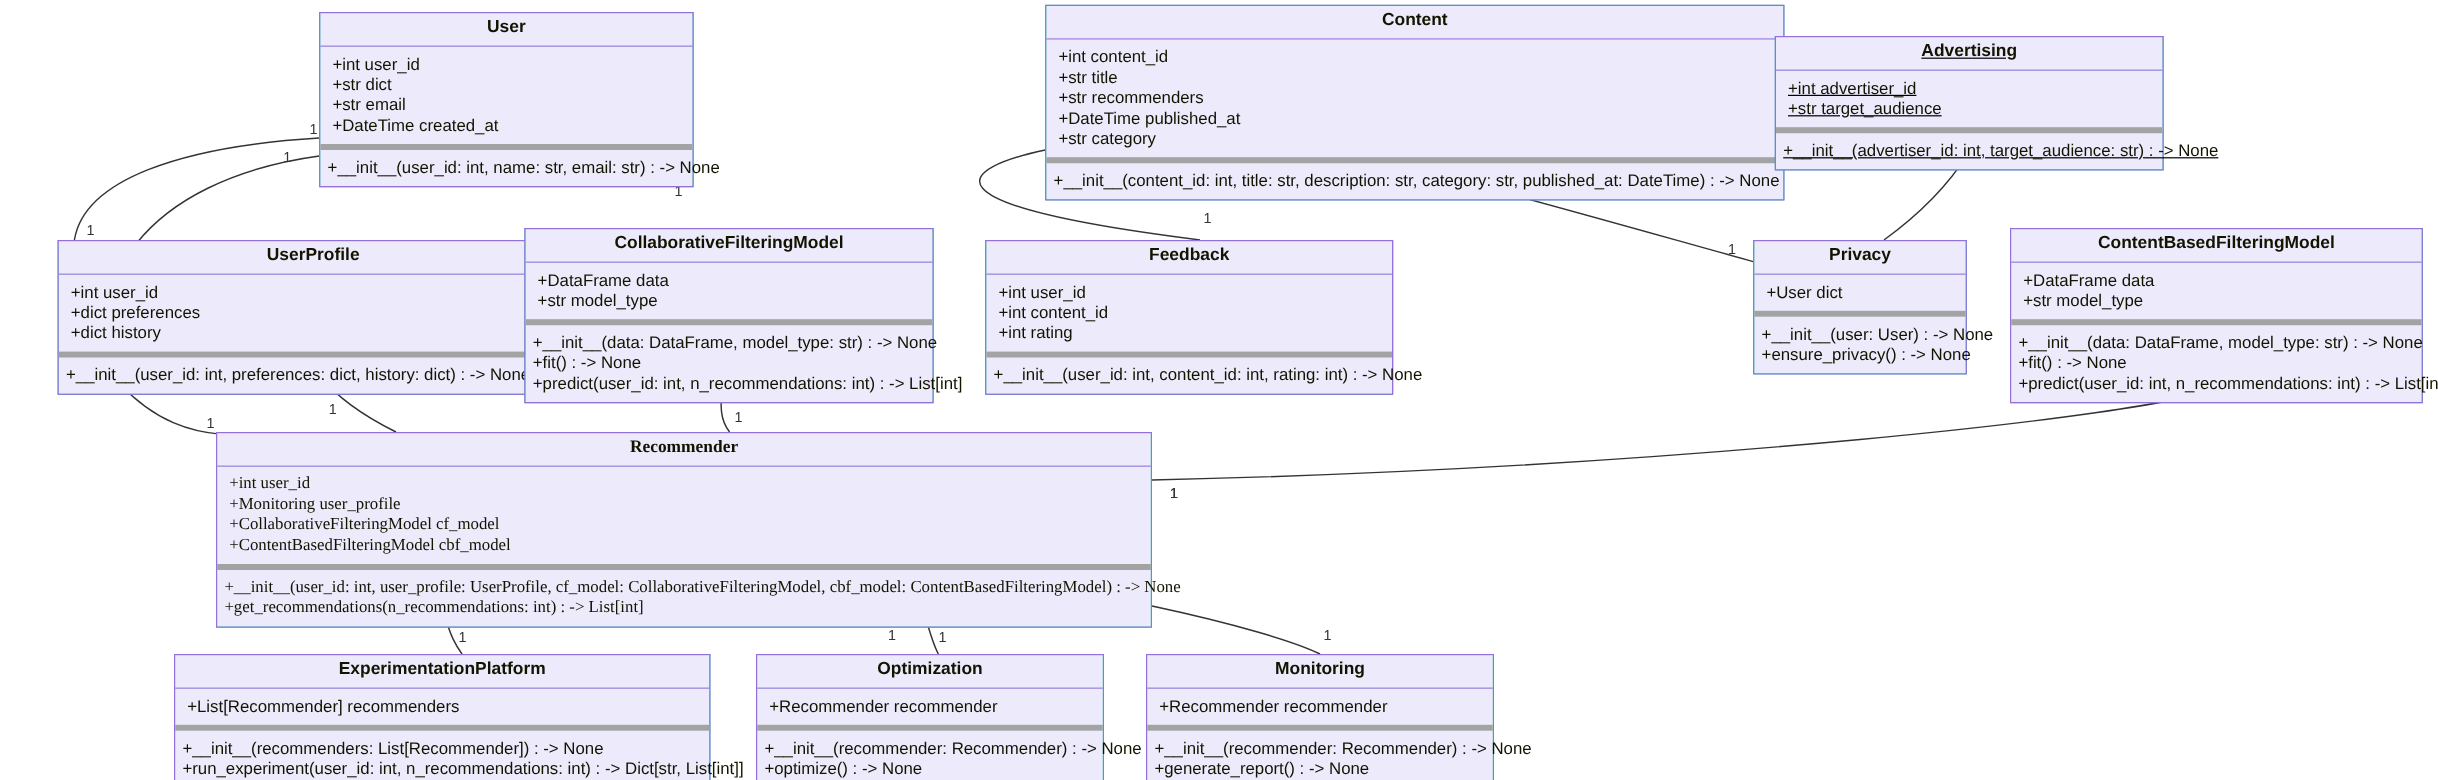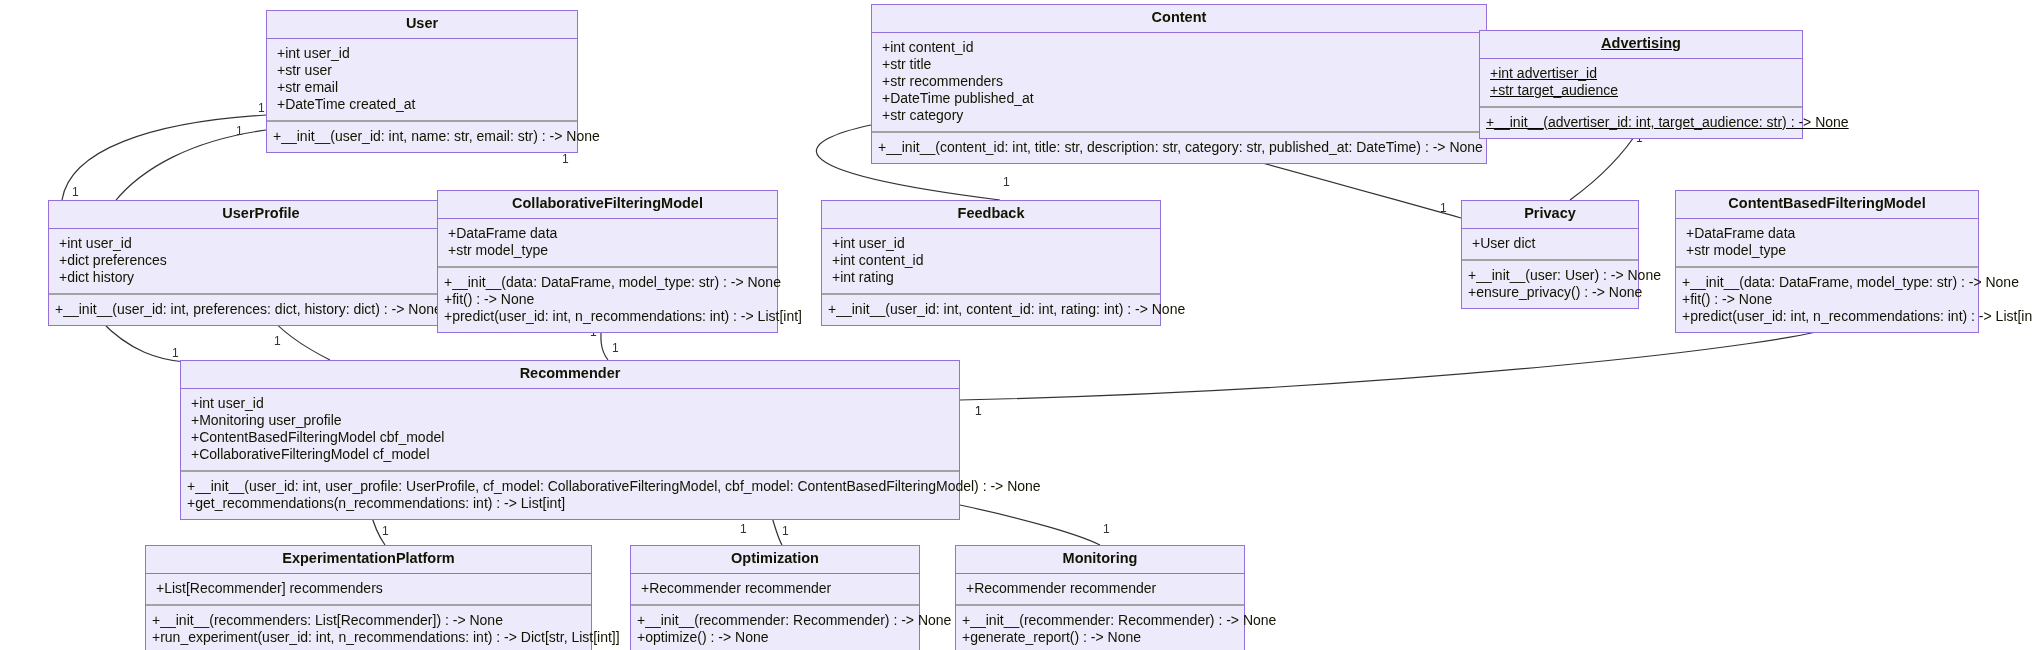--- a/index.html
+++ b/index.html
@@ -49,21 +49,21 @@
     color: #131300;
     padding: 5px 10px 6px 10px;
     border-bottom: 1px solid #9370db;
     background: #eceafb;
     line-height: 1.1;
     white-space: nowrap;
   }
   .uml-attrs {
     box-sizing: border-box;
     padding: 6px 10px 7px 10px;
-    border-bottom: 2px solid #a3a3a3;
+    border-bottom: 5px solid #a3a3a3;
     background: #eceafb;
   }
   .uml-methods {
     box-sizing: border-box;
     padding: 6px 10px 7px 6px;
     background: #eceafb;
   }
   .uml-methods.no-border { border-bottom: none; }
   .uml-row {
     font-size: 14px;
@@ -112,21 +112,21 @@
         <text class="edge-label" x="975" y="415">1</text>
         <text class="edge-label" x="1103" y="533">1</text>
       </g>
   </svg>
 
   <div id="nodes">
       <div class="uml-class" style="left: 266px; top: 10px; width: 312px;">
         <div class="uml-title">User</div>
         <div class="uml-attrs">
           <div class="uml-row">+int user_id</div>
-          <div class="uml-row">+str user</div>
+          <div class="uml-row">+str dict</div>
           <div class="uml-row">+str email</div>
           <div class="uml-row">+DateTime created_at</div>
         </div>
         <div class="uml-methods no-border">
           <div class="uml-row">+__init__(user_id: int, name: str, email: str) : -&gt; None</div>
         </div>
       </div>
       <div class="uml-class" style="left: 871px; top: 4px; width: 616px;">
         <div class="uml-title">Content</div>
         <div class="uml-attrs">
@@ -187,39 +187,39 @@
       <div class="uml-class" style="left: 1461px; top: 200px; width: 178px;">
         <div class="uml-title">Privacy</div>
         <div class="uml-attrs">
           <div class="uml-row">+User dict</div>
         </div>
         <div class="uml-methods no-border">
           <div class="uml-row">+__init__(user: User) : -&gt; None</div>
           <div class="uml-row">+ensure_privacy() : -&gt; None</div>
         </div>
       </div>
-      <div class="uml-class" style="left: 1675px; top: 190px; width: 304px;">
+      <div class="uml-class" style="left: 1675px; top: 190px; width: 344px;">
         <div class="uml-title">ContentBasedFilteringModel</div>
         <div class="uml-attrs">
           <div class="uml-row">+DataFrame data</div>
           <div class="uml-row">+str model_type</div>
         </div>
         <div class="uml-methods no-border">
           <div class="uml-row">+__init__(data: DataFrame, model_type: str) : -&gt; None</div>
           <div class="uml-row">+fit() : -&gt; None</div>
           <div class="uml-row">+predict(user_id: int, n_recommendations: int) : -&gt; List[int]</div>
         </div>
       </div>
-      <div class="uml-class" style="left: 180px; top: 360px; width: 780px;">
+      <div class="uml-class" style="left: 180px; top: 360px; width: 780px; font-family: Liberation Serif, serif;">
         <div class="uml-title">Recommender</div>
         <div class="uml-attrs">
           <div class="uml-row">+int user_id</div>
           <div class="uml-row">+Monitoring user_profile</div>
+          <div class="uml-row">+CollaborativeFilteringModel cf_model</div>
           <div class="uml-row">+ContentBasedFilteringModel cbf_model</div>
-          <div class="uml-row">+CollaborativeFilteringModel cf_model</div>
         </div>
         <div class="uml-methods no-border">
           <div class="uml-row">+__init__(user_id: int, user_profile: UserProfile, cf_model: CollaborativeFilteringModel, cbf_model: ContentBasedFilteringModel) : -&gt; None</div>
           <div class="uml-row">+get_recommendations(n_recommendations: int) : -&gt; List[int]</div>
         </div>
       </div>
       <div class="uml-class" style="left: 145px; top: 545px; width: 447px;">
         <div class="uml-title">ExperimentationPlatform</div>
         <div class="uml-attrs">
           <div class="uml-row">+List[Recommender] recommenders</div>

